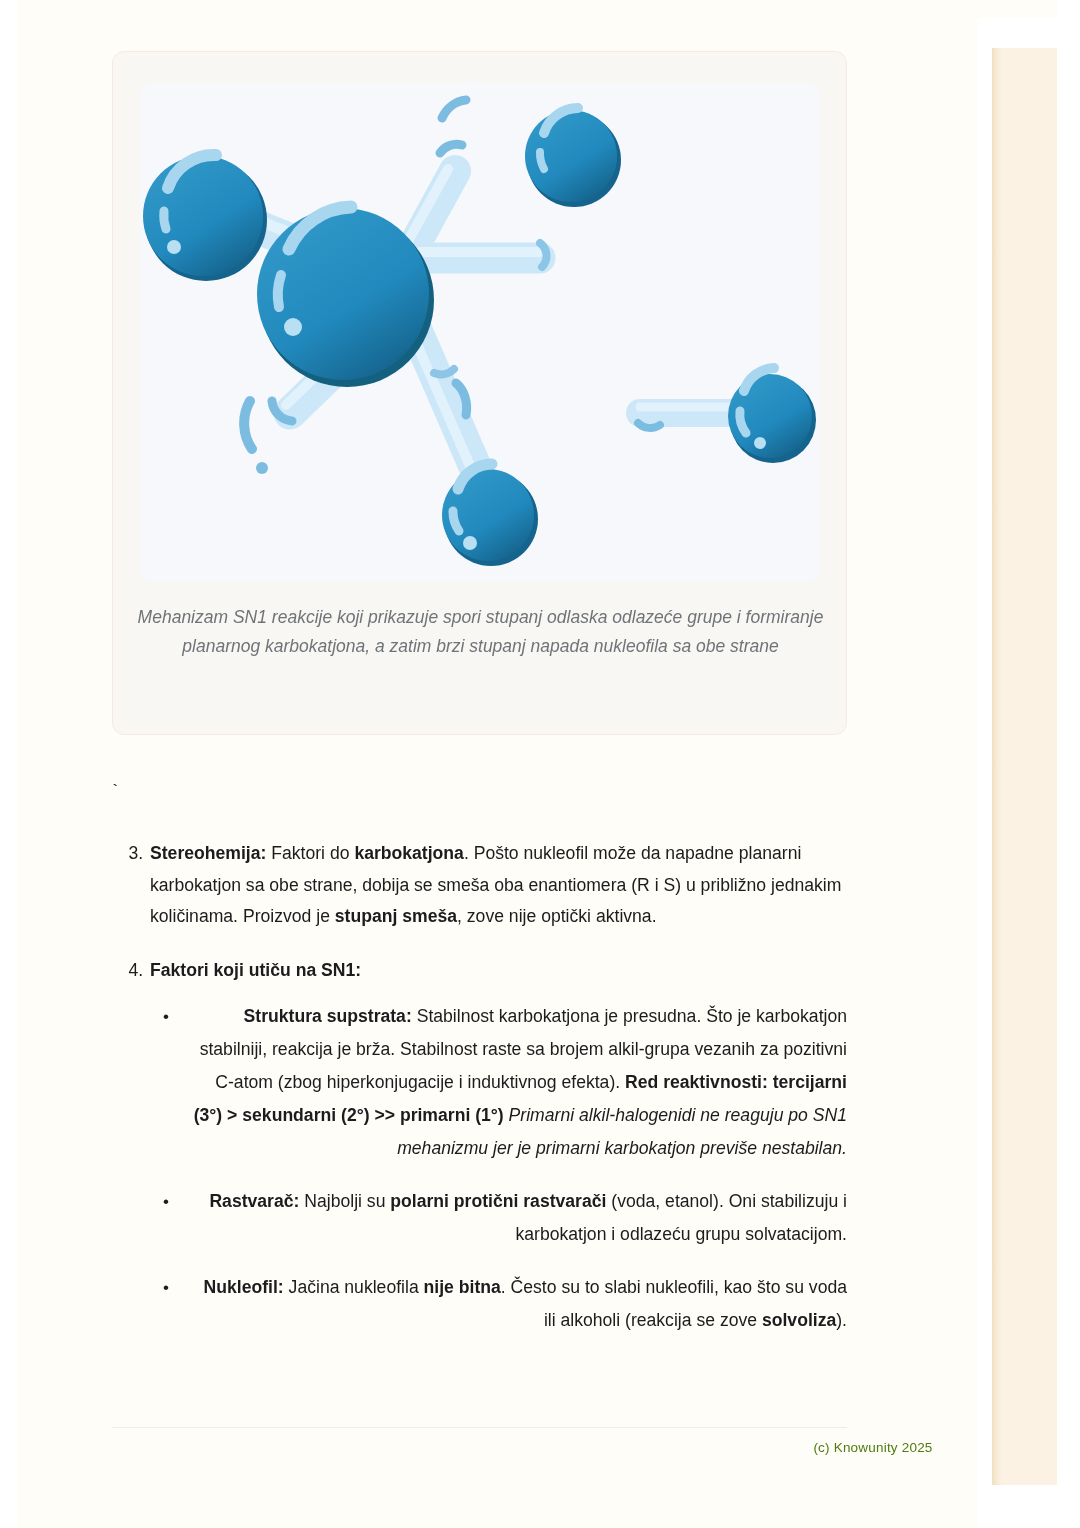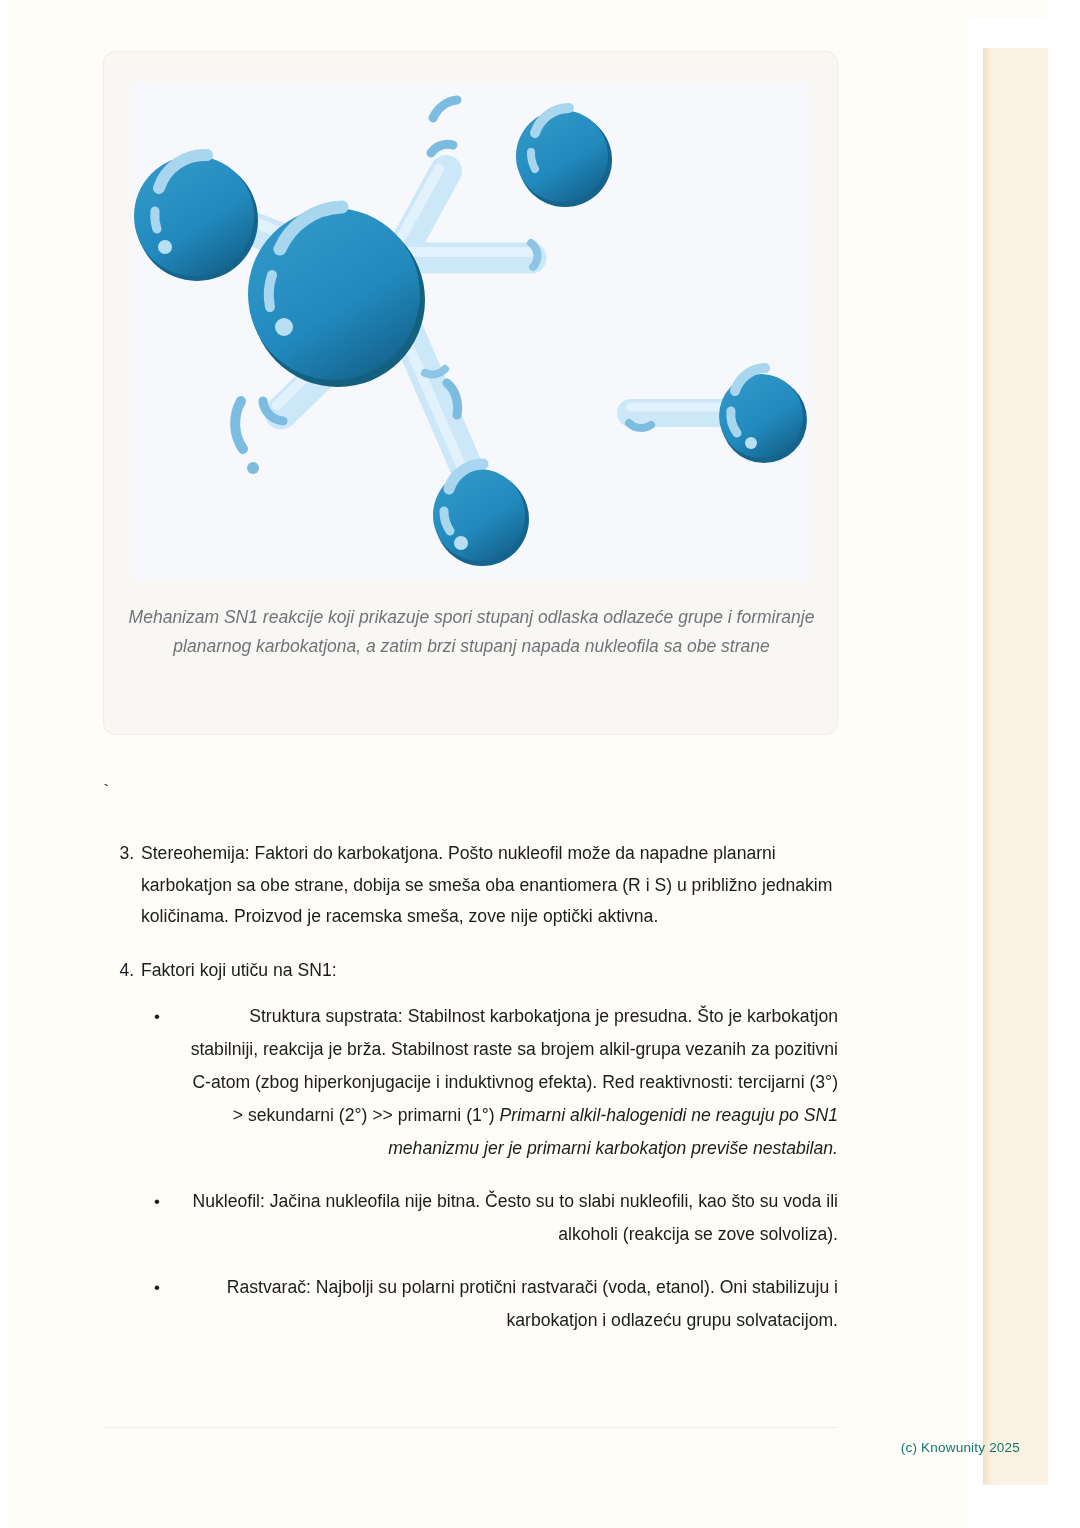--- a/index.html
+++ b/index.html
@@ -11,21 +11,21 @@
     height: 1528px;
     background: #ffffff;
     font-family: "Liberation Sans", sans-serif;
     position: relative;
     overflow: hidden;
   }
 
   
   #page-sheet {
     position: absolute;
-    left: 8px;
+    left: 17px;
     top: 0;
     width: 960px;
     height: 1528px;
     background: #fffdf7;
   }
   
   #page-edge {
     position: absolute;
     left: 975px;
     top: 48px;
@@ -153,41 +153,41 @@
   ul.bullets > li::before {
     content: "\2022";
     position: absolute;
     left: -19px;
     top: 0;
     color: #1c1c1e;
     font-size: 17px;
   }
   ul.bullets > li:last-child { margin-bottom: 0; }
 
-  b, strong { font-weight: 400; }
+  b, strong { font-weight: 700; }
   i, em { font-style: italic; }
 
   
   #footer-divider {
     position: absolute;
     left: 95px;
     top: 1427px;
     width: 735px;
     height: 1px;
     background: #ededed;
   }
   #footer-credit {
     position: absolute;
     left: 700px;
     top: 1438px;
     width: 312px;
-    text-align: right;
+    text-align: center;
     font-size: 13.5px;
     line-height: 20px;
-    color: #0f766e;
+    color: #4d7c0f;
     letter-spacing: 0.2px;
   }
 </style>
 </head>
 <body>
 
 <div id="page-sheet">
 
   <div id="page-top-white"></div>
   <div id="page-edge"></div>
@@ -296,35 +296,35 @@
 
     <div id="figure-caption">Mehanizam SN1 reakcije koji prikazuje spori stupanj odlaska odlazeće grupe i formiranje planarnog karbokatjona, a zatim brzi stupanj napada nukleofila sa obe strane</div>
   </div>
 
   <div id="stray-backtick">`</div>
 
   <div id="content">
     <ol class="numbered" start="3">
 
       <li class="justified">
-        <span class="para"><b>Stereohemija:</b><span> Faktori do </span><b>karbokatjona</b><span>. Pošto nukleofil može da napadne planarni karbokatjon sa obe strane, dobija se smeša oba enantiomera (R i S) u približno jednakim količinama. Proizvod je </span><b>racemska smeša</b><span>, zove nije optički aktivna.</span></span>
+        <span class="para"><b>Stereohemija:</b><span> Faktori do </span><b>karbokatjona</b><span>. Pošto nukleofil može da napadne planarni karbokatjon sa obe strane, dobija se smeša oba enantiomera (R i S) u približno jednakim količinama. Proizvod je </span><b>stupanj smeša</b><span>, zove nije optički aktivna.</span></span>
       </li>
 
       <li class="nomargin">
         <span class="para"><b>Faktori koji utiču na SN1:</b></span>
 
         <ul class="bullets">
           <li>
             <span class="para"><b>Struktura supstrata:</b><span> Stabilnost karbokatjona je presudna. Što je karbokatjon stabilniji, reakcija je brža. Stabilnost raste sa brojem alkil-grupa vezanih za pozitivni C-atom (zbog hiperkonjugacije i induktivnog efekta). </span><b>Red reaktivnosti: tercijarni (3°) &gt; sekundarni (2°) &gt;&gt; primarni (1°)</b><span> </span><i>Primarni alkil-halogenidi ne reaguju po SN1 mehanizmu jer je primarni karbokatjon previše nestabilan.</i></span>
           </li>
           <li>
-            <span class="para"><b>Nukleofil:</b><span> Jačina nukleofila </span><b>nije bitna</b><span>. Često su to slabi nukleofili, kao što su voda ili alkoholi (reakcija se zove </span><b>solvoliza</b><span>).</span></span>
+            <span class="para"><b>Rastvarač:</b><span> Najbolji su </span><b>polarni protični rastvarači</b><span> (voda, etanol). Oni stabilizuju i karbokatjon i odlazeću grupu solvatacijom.</span></span>
           </li>
           <li>
-            <span class="para"><b>Rastvarač:</b><span> Najbolji su </span><b>polarni protični rastvarači</b><span> (voda, etanol). Oni stabilizuju i karbokatjon i odlazeću grupu solvatacijom.</span></span>
+            <span class="para"><b>Nukleofil:</b><span> Jačina nukleofila </span><b>nije bitna</b><span>. Često su to slabi nukleofili, kao što su voda ili alkoholi (reakcija se zove </span><b>solvoliza</b><span>).</span></span>
           </li>
         </ul>
       </li>
     </ol>
   </div>
 
   <div id="footer-divider"></div>
   <div id="footer-credit">(c) Knowunity 2025</div>
 
 </div>

